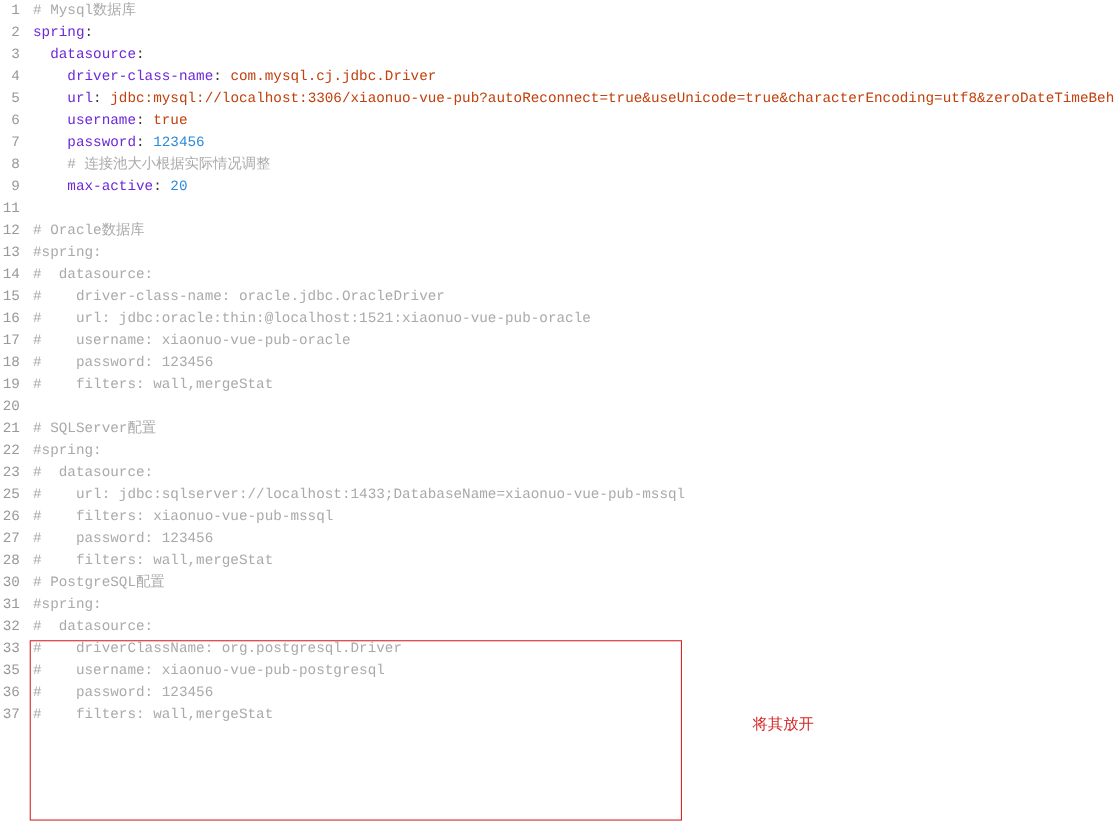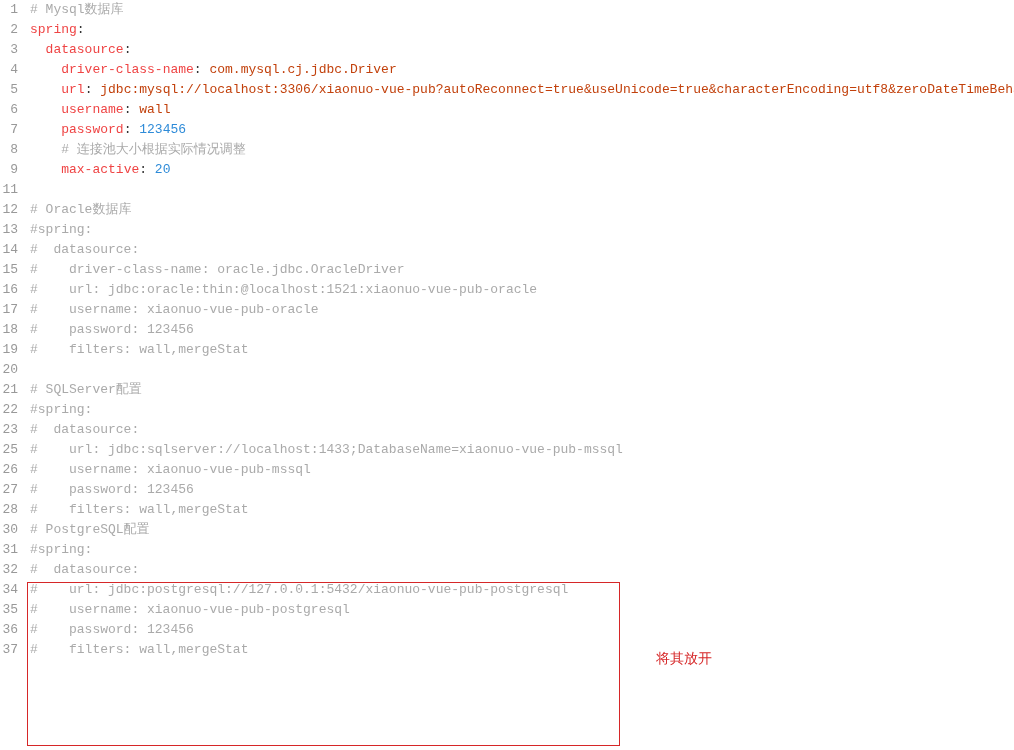--- a/index.html
+++ b/index.html
@@ -21,21 +21,21 @@
     flex-shrink:0;
   }
   .code {
     flex:1;
     white-space:pre;
     padding-left:6px;
   }
   .indent { color:transparent; }
   .c-comment { color:#aaa; }
   .c-comment-code { color:#aaa; }
-  .c-key { color:#ef4444; }       
+  .c-key { color:#6d28d9; }       
   .c-val-str { color:#c2410c; }   
   .c-val-num { color:#2e8bd8; }   
   .c-colon { color:#333; }
 
   .redbox {
     position:absolute;
     border:1px solid #d62728;
     pointer-events:none;
   }
   .annot {
@@ -64,21 +64,21 @@
     <div class="line">
       <div class="gutter">4</div>
       <div class="code"><span class="indent">    </span><span class="c-key">driver-class-name</span><span class="c-colon">: </span><span class="c-val-str">com.mysql.cj.jdbc.Driver</span></div>
     </div>
     <div class="line">
       <div class="gutter">5</div>
       <div class="code"><span class="indent">    </span><span class="c-key">url</span><span class="c-colon">: </span><span class="c-val-str">jdbc:mysql://localhost:3306/xiaonuo-vue-pub?autoReconnect=true&amp;useUnicode=true&amp;characterEncoding=utf8&amp;zeroDateTimeBehavior=CONVERT_TO_NULL&amp;u</span></div>
     </div>
     <div class="line">
       <div class="gutter">6</div>
-      <div class="code"><span class="indent">    </span><span class="c-key">username</span><span class="c-colon">: </span><span class="c-val-str">wall</span></div>
+      <div class="code"><span class="indent">    </span><span class="c-key">username</span><span class="c-colon">: </span><span class="c-val-str">true</span></div>
     </div>
     <div class="line">
       <div class="gutter">7</div>
       <div class="code"><span class="indent">    </span><span class="c-key">password</span><span class="c-colon">: </span><span class="c-val-num">123456</span></div>
     </div>
     <div class="line">
       <div class="gutter">8</div>
       <div class="code"><span class="indent">    </span><span class="c-comment"># 连接池大小根据实际情况调整</span></div>
     </div>
     <div class="line">
@@ -136,21 +136,21 @@
     <div class="line">
       <div class="gutter">23</div>
       <div class="code"><span class="c-comment-code">#  datasource:</span></div>
     </div>
     <div class="line">
       <div class="gutter">25</div>
       <div class="code"><span class="c-comment-code">#    url: jdbc:sqlserver://localhost:1433;DatabaseName=xiaonuo-vue-pub-mssql</span></div>
     </div>
     <div class="line">
       <div class="gutter">26</div>
-      <div class="code"><span class="c-comment-code">#    username: xiaonuo-vue-pub-mssql</span></div>
+      <div class="code"><span class="c-comment-code">#    filters: xiaonuo-vue-pub-mssql</span></div>
     </div>
     <div class="line">
       <div class="gutter">27</div>
       <div class="code"><span class="c-comment-code">#    password: 123456</span></div>
     </div>
     <div class="line">
       <div class="gutter">28</div>
       <div class="code"><span class="c-comment-code">#    filters: wall,mergeStat</span></div>
     </div>
     <div class="line">
@@ -159,30 +159,30 @@
     </div>
     <div class="line">
       <div class="gutter">31</div>
       <div class="code"><span class="c-comment-code">#spring:</span></div>
     </div>
     <div class="line">
       <div class="gutter">32</div>
       <div class="code"><span class="c-comment-code">#  datasource:</span></div>
     </div>
     <div class="line">
-      <div class="gutter">34</div>
-      <div class="code"><span class="c-comment-code">#    url: jdbc:postgresql://127.0.0.1:5432/xiaonuo-vue-pub-postgresql</span></div>
+      <div class="gutter">33</div>
+      <div class="code"><span class="c-comment-code">#    driverClassName: org.postgresql.Driver</span></div>
     </div>
     <div class="line">
       <div class="gutter">35</div>
       <div class="code"><span class="c-comment-code">#    username: xiaonuo-vue-pub-postgresql</span></div>
     </div>
     <div class="line">
       <div class="gutter">36</div>
       <div class="code"><span class="c-comment-code">#    password: 123456</span></div>
     </div>
     <div class="line">
       <div class="gutter">37</div>
       <div class="code"><span class="c-comment-code">#    filters: wall,mergeStat</span></div>
     </div>
     <div class="redbox" style="left: 27px; top: 582px; width: 593px; height: 164px;"></div>
-    <div class="annot" style="left: 656px; top: 648px;">将其放开</div>
+    <div class="annot" style="left: 684px; top: 648px;">将其放开</div>
   </div>
 
 </body></html>

